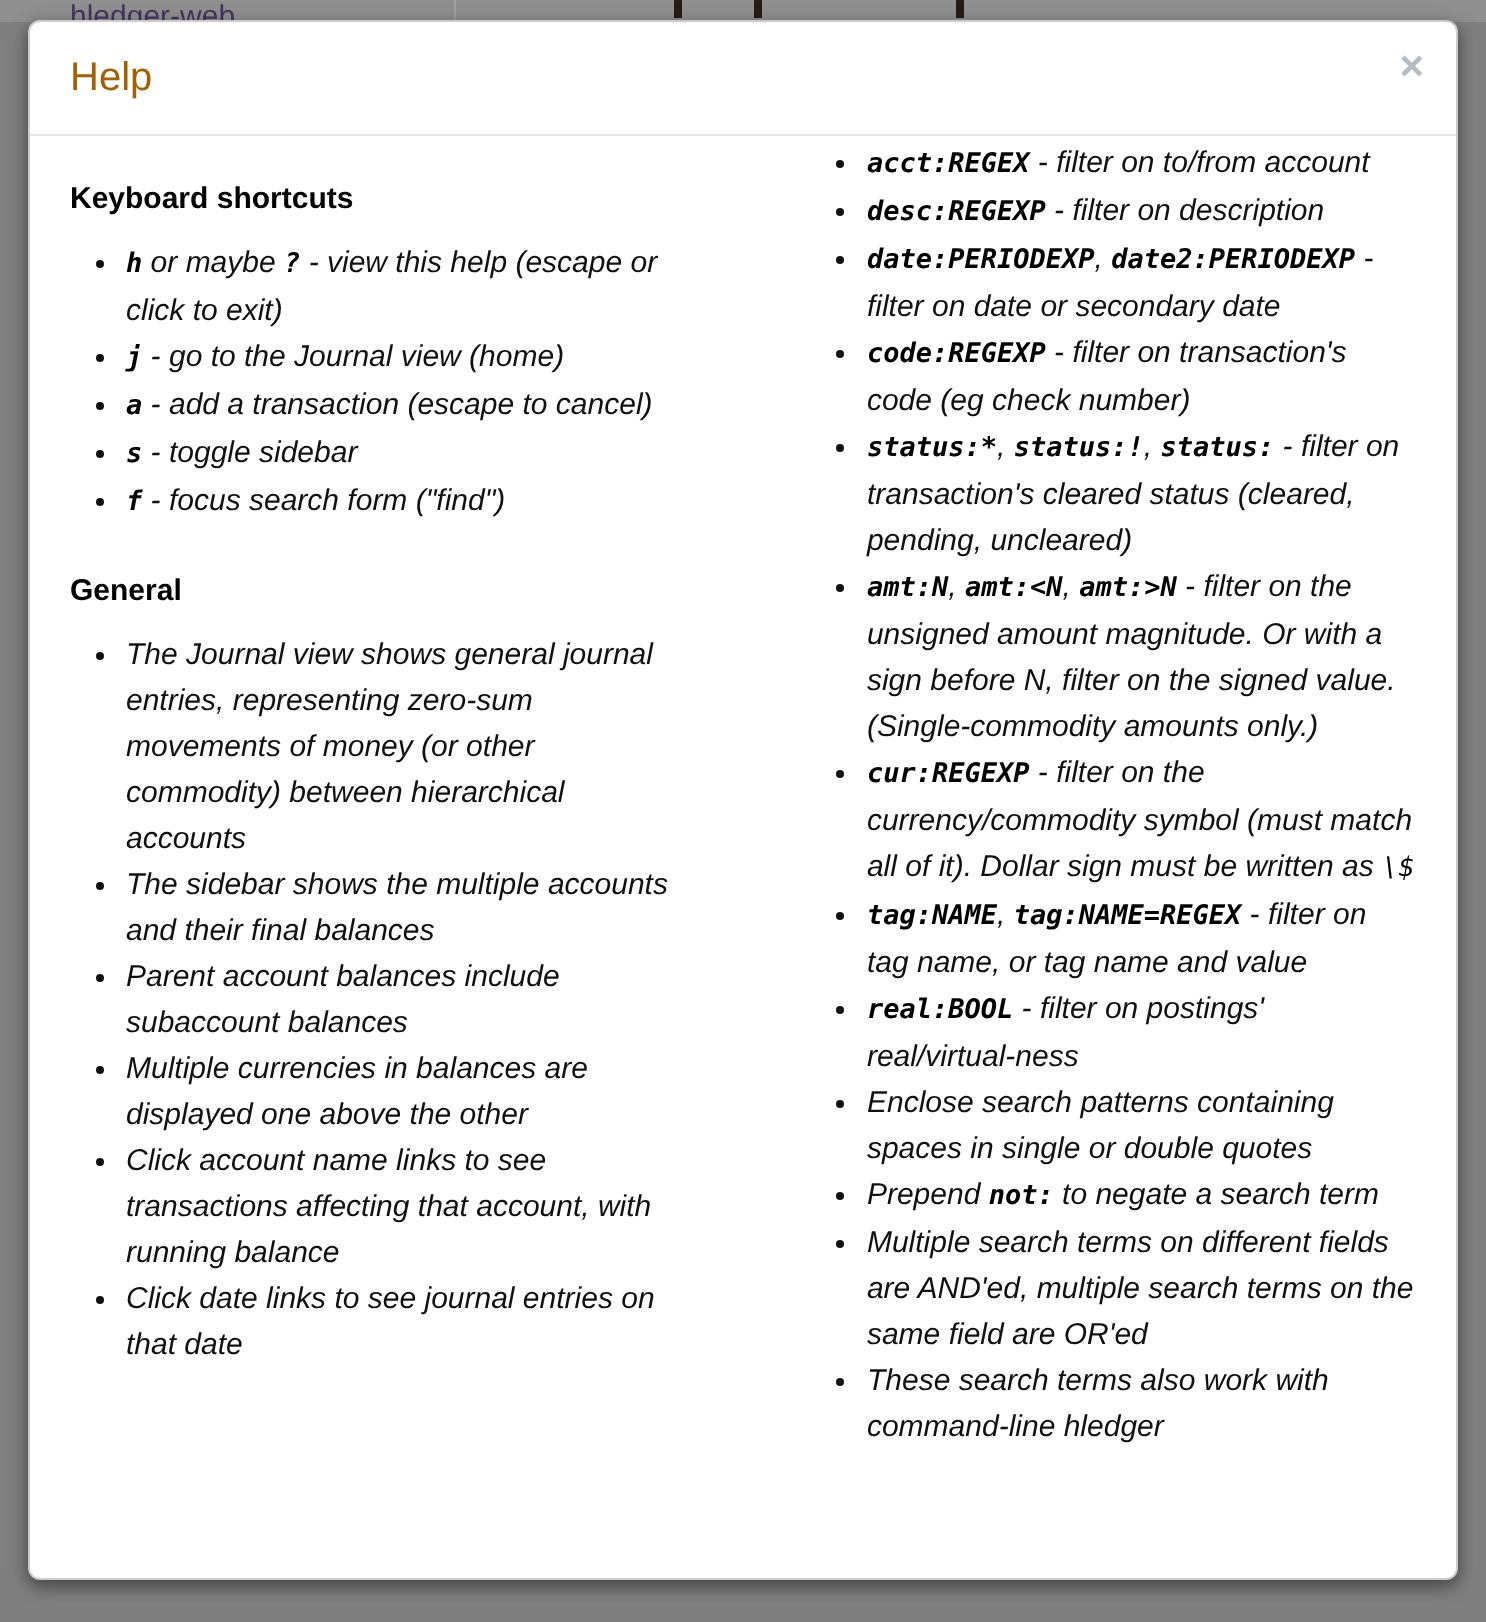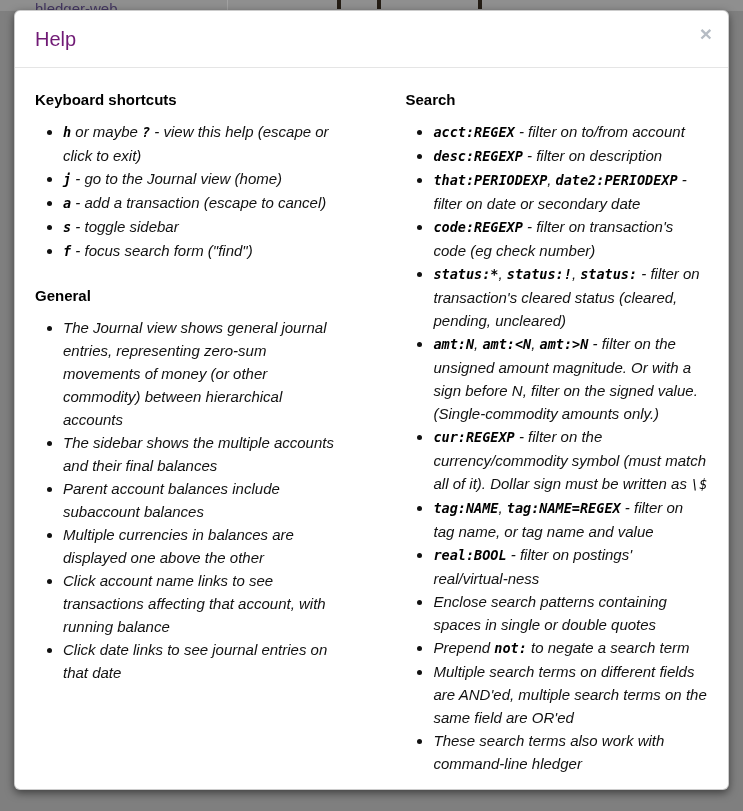--- a/index.html
+++ b/index.html
@@ -38,21 +38,21 @@
     box-shadow: 0 3px 9px rgba(0,0,0,0.5);
     overflow: hidden;
   }
   .modal-header {
     position: relative;
     padding: 16px 20px;
     border-bottom: 1px solid #e5e5e5;
     height: 57px;
   }
   .modal-title {
-    font-size: 20px; font-weight: normal; color: #701a75;
+    font-size: 20px; font-weight: normal; color: #a16207;
     line-height: 24px;
   }
   .close {
     position: absolute; right: 16px; top: 12px;
     font-size: 21px; font-weight: bold; color: #b6bcc4;
     line-height: 21px; cursor: pointer;
     font-family: "Liberation Sans", sans-serif;
   }
   .modal-body {
     display: flex;
@@ -114,25 +114,24 @@
       <ul>
           <li>The Journal view shows general journal entries, representing zero-sum movements of money (or other commodity) between hierarchical accounts</li>
           <li>The sidebar shows the multiple accounts and their final balances</li>
           <li>Parent account balances include subaccount balances</li>
           <li>Multiple currencies in balances are displayed one above the other</li>
           <li>Click account name links to see transactions affecting that account, with running balance</li>
           <li>Click date links to see journal entries on that date</li>
         </ul>
     </div>
     <div class="col right">
-      <h3>Search</h3>
       <ul>
           <li><code>acct:REGEX</code> - filter on to/from account</li>
           <li><code>desc:REGEXP</code> - filter on description</li>
-          <li><code>that:PERIODEXP</code>, <code>date2:PERIODEXP</code> - filter on date or secondary date</li>
+          <li><code>date:PERIODEXP</code>, <code>date2:PERIODEXP</code> - filter on date or secondary date</li>
           <li><code>code:REGEXP</code> - filter on transaction's code (eg check number)</li>
           <li><code>status:*</code>, <code>status:!</code>, <code>status:</code> - filter on transaction's cleared status (cleared, pending, uncleared)</li>
           <li><code>amt:N</code>, <code>amt:&lt;N</code>, <code>amt:&gt;N</code> - filter on the unsigned amount magnitude. Or with a sign before N, filter on the signed value. (Single-commodity amounts only.)</li>
           <li><code>cur:REGEXP</code> - filter on the currency/commodity symbol (must match all of it). Dollar sign must be written as <code class="plain">\$</code></li>
           <li><code>tag:NAME</code>, <code>tag:NAME=REGEX</code> - filter on tag name, or tag name and value</li>
           <li><code>real:BOOL</code> - filter on postings' real/virtual-ness</li>
           <li>Enclose search patterns containing spaces in single or double quotes</li>
           <li>Prepend <code>not:</code> to negate a search term</li>
           <li>Multiple search terms on different fields are AND'ed, multiple search terms on the same field are OR'ed</li>
           <li>These search terms also work with command-line hledger</li>

